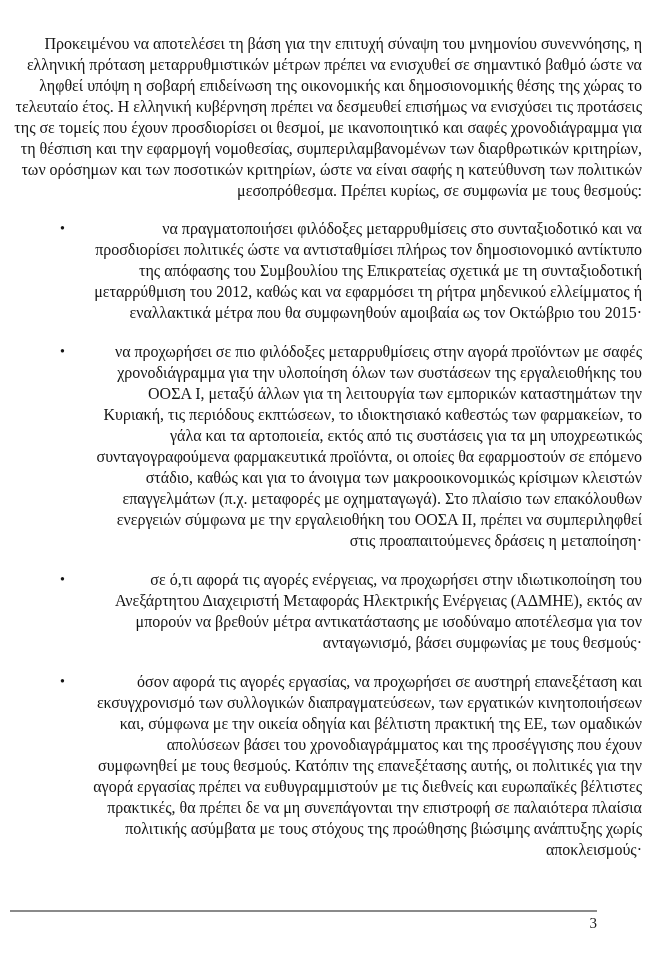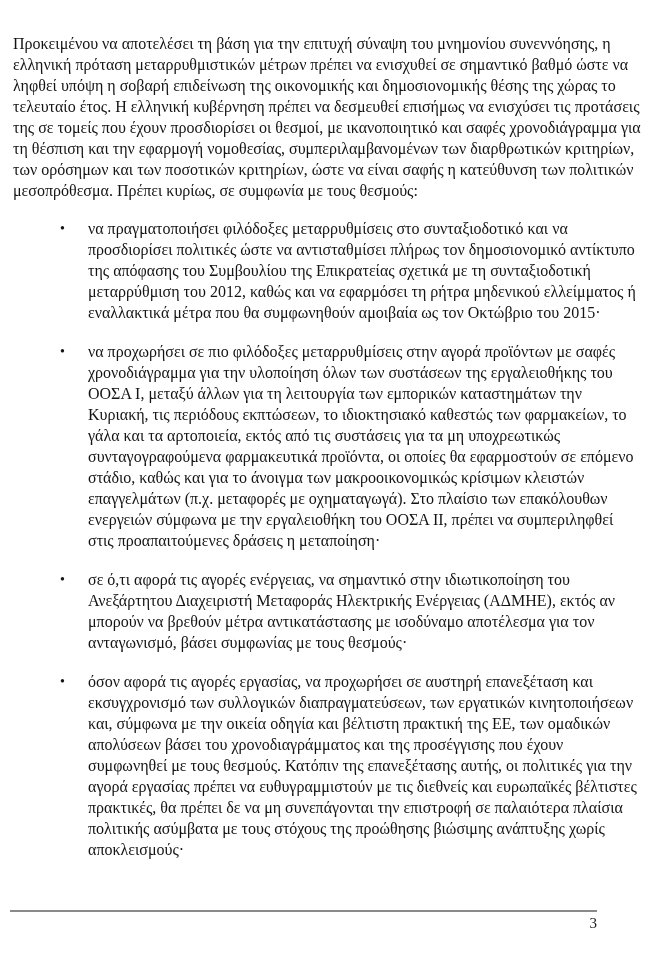--- a/index.html
+++ b/index.html
@@ -20,21 +20,21 @@
     inset: 0;
     background: #ffffff;
   }
   .content {
     position: absolute;
     top: 33px;
     left: 13px;
     width: 629px;
     font-size: 16px;
     line-height: 21px;
-    text-align: left;
+    text-align: right;
   }
   .intro {
     margin: 0 0 17px 0;
   }
   ul.bullets {
     list-style: none;
     margin: 0;
     padding: 0;
   }
   ul.bullets li {
@@ -81,21 +81,21 @@
         <span>να πραγματοποιήσει φιλόδοξες μεταρρυθμίσεις στο συνταξιοδοτικό και να προσδιορίσει πολιτικές ώστε να αντισταθμίσει πλήρως τον δημοσιονομικό αντίκτυπο της απόφασης του Συμβουλίου της Επικρατείας σχετικά με τη συνταξιοδοτική μεταρρύθμιση του 2012, καθώς και να εφαρμόσει τη ρήτρα μηδενικού ελλείμματος ή εναλλακτικά μέτρα που θα συμφωνηθούν αμοιβαία ως τον Οκτώβριο του 2015·</span>
       </li>
 
       <li>
         <span class="bullet-marker">•</span>
         <span>να προχωρήσει σε πιο φιλόδοξες μεταρρυθμίσεις στην αγορά προϊόντων με σαφές χρονοδιάγραμμα για την υλοποίηση όλων των συστάσεων της εργαλειοθήκης του ΟΟΣΑ Ι, μεταξύ άλλων για τη λειτουργία των εμπορικών καταστημάτων την Κυριακή, τις περιόδους εκπτώσεων, το ιδιοκτησιακό καθεστώς των φαρμακείων, το γάλα και τα αρτοποιεία, εκτός από τις συστάσεις για τα μη υποχρεωτικώς συνταγογραφούμενα φαρμακευτικά προϊόντα, οι οποίες θα εφαρμοστούν σε επόμενο στάδιο, καθώς και για το άνοιγμα των μακροοικονομικώς κρίσιμων κλειστών επαγγελμάτων (π.χ. μεταφορές με οχηματαγωγά). Στο πλαίσιο των επακόλουθων ενεργειών σύμφωνα με την εργαλειοθήκη του ΟΟΣΑ ΙΙ, πρέπει να συμπεριληφθεί στις προαπαιτούμενες δράσεις η μεταποίηση·</span>
       </li>
 
       <li>
         <span class="bullet-marker">•</span>
-        <span>σε ό,τι αφορά τις αγορές ενέργειας, να σημαντικό στην ιδιωτικοποίηση του Ανεξάρτητου Διαχειριστή Μεταφοράς Ηλεκτρικής Ενέργειας (ΑΔΜΗΕ), εκτός αν μπορούν να βρεθούν μέτρα αντικατάστασης με ισοδύναμο αποτέλεσμα για τον ανταγωνισμό, βάσει συμφωνίας με τους θεσμούς·</span>
+        <span>σε ό,τι αφορά τις αγορές ενέργειας, να προχωρήσει στην ιδιωτικοποίηση του Ανεξάρτητου Διαχειριστή Μεταφοράς Ηλεκτρικής Ενέργειας (ΑΔΜΗΕ), εκτός αν μπορούν να βρεθούν μέτρα αντικατάστασης με ισοδύναμο αποτέλεσμα για τον ανταγωνισμό, βάσει συμφωνίας με τους θεσμούς·</span>
       </li>
 
       <li>
         <span class="bullet-marker">•</span>
         <span>όσον αφορά τις αγορές εργασίας, να προχωρήσει σε αυστηρή επανεξέταση και εκσυγχρονισμό των συλλογικών διαπραγματεύσεων, των εργατικών κινητοποιήσεων και, σύμφωνα με την οικεία οδηγία και βέλτιστη πρακτική της ΕΕ, των ομαδικών απολύσεων βάσει του χρονοδιαγράμματος και της προσέγγισης που έχουν συμφωνηθεί με τους θεσμούς. Κατόπιν της επανεξέτασης αυτής, οι πολιτικές για την αγορά εργασίας πρέπει να ευθυγραμμιστούν με τις διεθνείς και ευρωπαϊκές βέλτιστες πρακτικές, θα πρέπει δε να μη συνεπάγονται την επιστροφή σε παλαιότερα πλαίσια πολιτικής ασύμβατα με τους στόχους της προώθησης βιώσιμης ανάπτυξης χωρίς αποκλεισμούς·</span>
       </li>
 
     </ul>
   </div>
 

